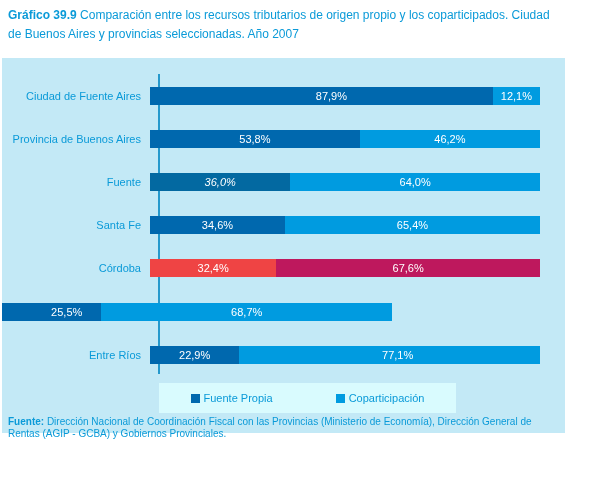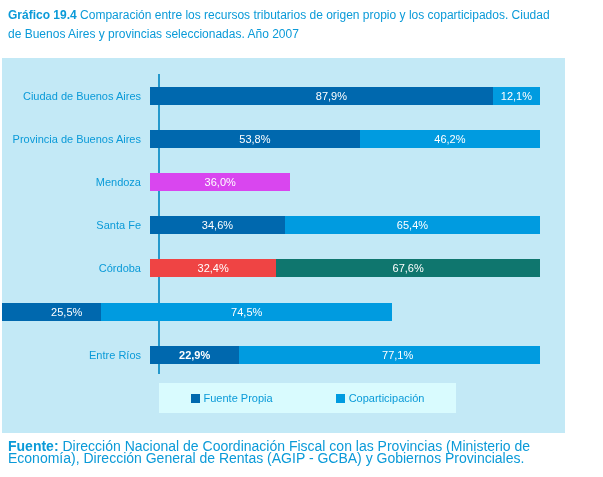--- a/index.html
+++ b/index.html
@@ -33,41 +33,41 @@
     background:#2599cc;
   }
   .legend {
     position:absolute; left:157px; top:325px; width:297px; height:30px;
     background:#d9fbfe; display:flex; align-items:center;
     justify-content:space-around;
   }
   .legend-item { display:flex; align-items:center; font-size:11px; color:#0a9ad8; }
   .legend-swatch { width:9px; height:9px; margin-right:4px; display:inline-block; }
   .footer {
-    position:absolute; left:8px; top:440px; width:552px;
-    font-size:14px; line-height:12px; color:#0a9ad8;
+    position:absolute; left:8px; top:416px; width:552px;
+    font-size:10px; line-height:12px; color:#0a9ad8;
   }
   .footer .footer-label { font-weight:bold; }
 </style>
 </head>
 <body>
 
 <div class="page">
 
   <div class="title">
-    <span class="title-label">Gráfico 19.4</span>
+    <span class="title-label">Gráfico 39.9</span>
     <span>Comparación entre los recursos tributarios de origen propio y los coparticipados. Ciudad de Buenos Aires y provincias seleccionadas. Año 2007</span>
   </div>
 
   <div class="panel">
     <div class="axis-line"></div>
 
     <div class="rows" id="rows">
   <div class="chart-row">
-    <div class="row-label">Ciudad de Buenos Aires</div>
+    <div class="row-label">Ciudad de Fuente Aires</div>
     <div class="row-bar">
       <div class="seg" style="width: 87.9%; background: rgb(0, 104, 174); padding-left: 20px;">
               <span>87,9%</span>
             </div>
       <div class="seg" style="width: 12.1%; background: rgb(0, 155, 224);">
               <span>12,1%</span>
             </div>
     </div>
   </div>
 
@@ -77,24 +77,27 @@
       <div class="seg" style="width: 53.8%; background: rgb(0, 104, 174);">
               <span>53,8%</span>
             </div>
       <div class="seg" style="width: 46.2%; background: rgb(0, 155, 224);">
               <span>46,2%</span>
             </div>
     </div>
   </div>
 
   <div class="chart-row">
-    <div class="row-label">Mendoza</div>
+    <div class="row-label">Fuente</div>
     <div class="row-bar">
-      <div class="seg" style="width: 36%; background: #d946ef;">
+      <div class="seg" style="width: 36%; background: #0369a1; font-style: italic;">
               <span>36,0%</span>
+            </div>
+      <div class="seg" style="width: 64%; background: rgb(0, 155, 224);">
+              <span>64,0%</span>
             </div>
     </div>
   </div>
 
   <div class="chart-row">
     <div class="row-label">Santa Fe</div>
     <div class="row-bar">
       <div class="seg" style="width: 34.6%; background: rgb(0, 104, 174);">
               <span>34,6%</span>
             </div>
@@ -103,41 +106,41 @@
             </div>
     </div>
   </div>
 
   <div class="chart-row">
     <div class="row-label">Córdoba</div>
     <div class="row-bar">
       <div class="seg" style="width: 32.4%; background: #ef4444;">
               <span>32,4%</span>
             </div>
-      <div class="seg" style="width: 67.6%; background: #0f766e;">
+      <div class="seg" style="width: 67.6%; background: #be185d;">
               <span>67,6%</span>
             </div>
     </div>
   </div>
 
   <div class="chart-row">
     <div class="row-bar">
       <div class="seg" style="width: 25.5%; background: rgb(0, 104, 174); padding-left: 30px;">
               <span>25,5%</span>
             </div>
       <div class="seg" style="width: 74.5%; background: rgb(0, 155, 224);">
-              <span>74,5%</span>
+              <span>68,7%</span>
             </div>
     </div>
   </div>
 
   <div class="chart-row">
     <div class="row-label">Entre Ríos</div>
     <div class="row-bar">
-      <div class="seg" style="width: 22.9%; background: rgb(0, 104, 174); font-weight: bold;">
+      <div class="seg" style="width: 22.9%; background: rgb(0, 104, 174);">
               <span>22,9%</span>
             </div>
       <div class="seg" style="width: 77.1%; background: rgb(0, 155, 224); padding-left: 16px;">
               <span>77,1%</span>
             </div>
     </div>
   </div>
 </div>
 
     <div class="legend">

